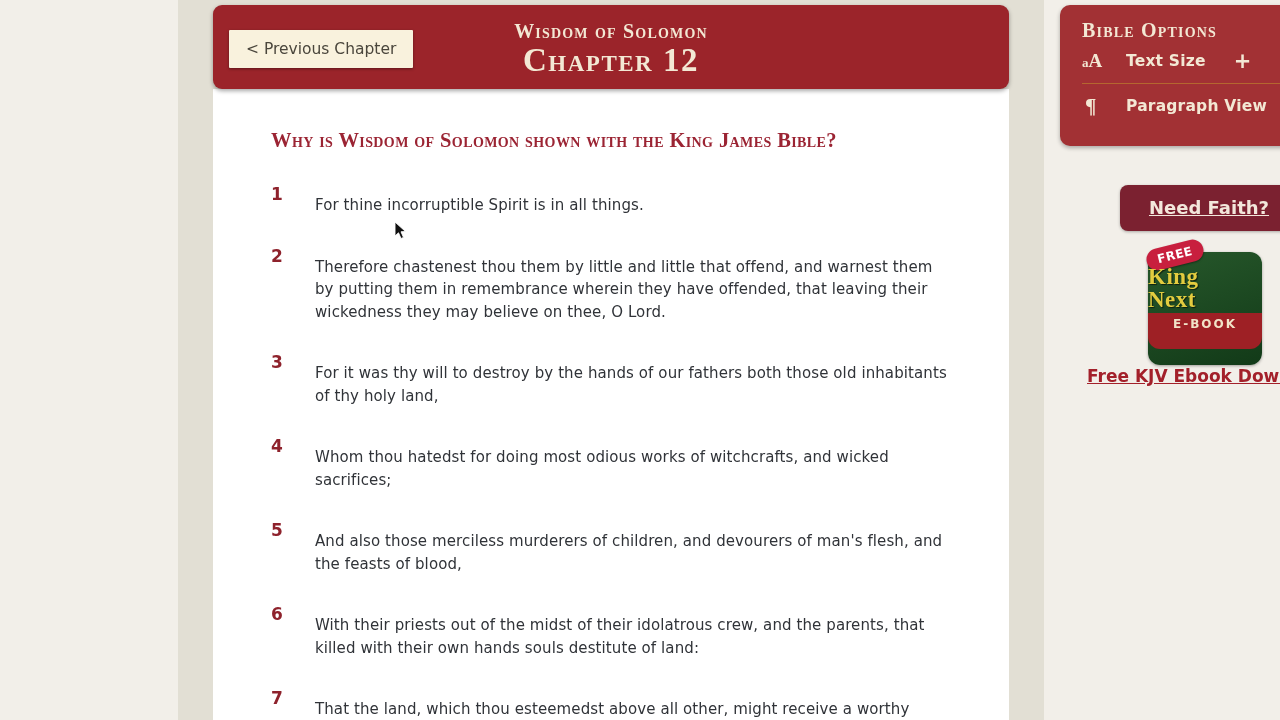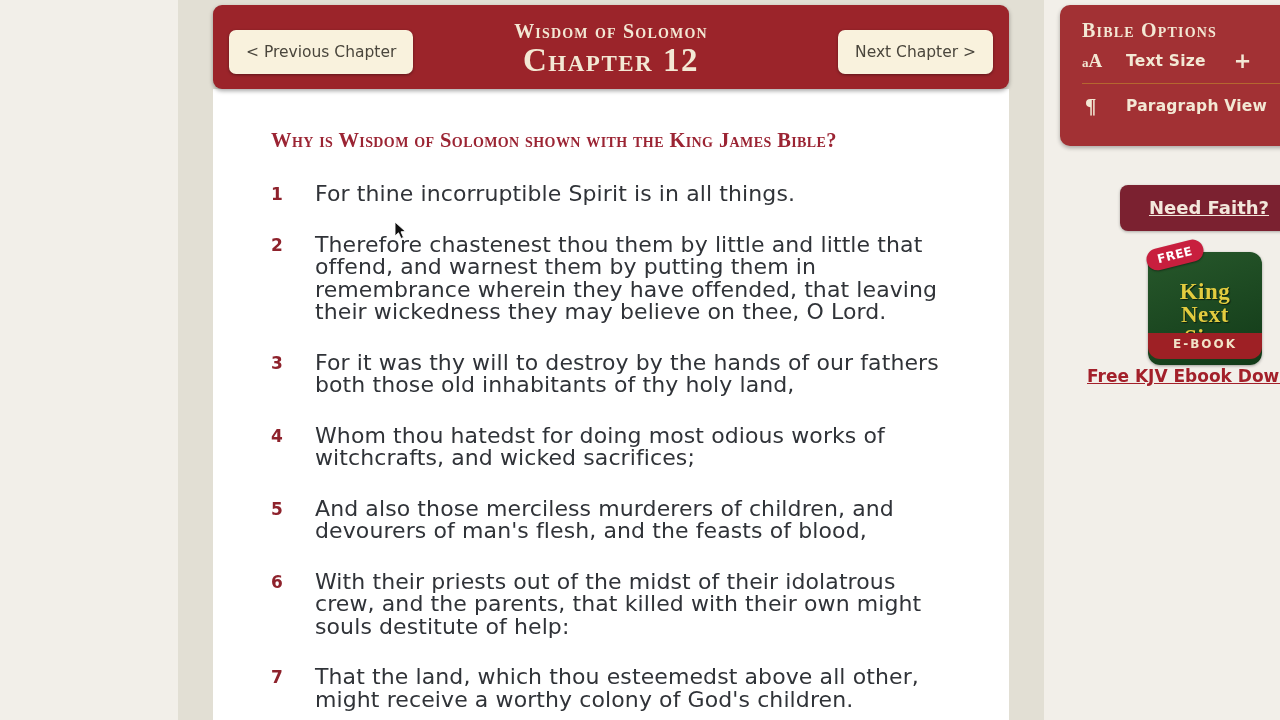--- a/index.html
+++ b/index.html
@@ -32,35 +32,35 @@
   .content-col{position:absolute;left:178px;top:0;width:866px;height:720px;
     background:var(--column-bg);padding:5px 35px 0 35px;}
 
   
   .chapter-banner{position:relative;height:84px;background:var(--banner-red);
     border-radius:9px;box-shadow:0 2px 4px rgba(0,0,0,.35);}
   .banner-title{position:absolute;left:0;right:0;top:6px;text-align:center;
     color:var(--cream-text);font-family:"Liberation Serif",serif;pointer-events:none;margin-top:8px;}
   .banner-book{font-variant:small-caps;font-size:20px;font-weight:600;letter-spacing:1.2px;line-height:24px;}
   .banner-chapter{font-variant:small-caps;font-size:33px;font-weight:600;letter-spacing:1.5px;line-height:38px;margin-top:-2px;}
-  .nav-btn{position:absolute;top:25px;height:44px;padding:0 17px;
-    background:var(--cream);color:var(--btn-text);border:none;border-radius:7px;
+  .nav-btn{position:absolute;top:25px;height:38px;padding:0 17px;
+    background:var(--cream);color:var(--btn-text);border:none;border-radius:1px;
     font-family:"DejaVu Sans",sans-serif;font-size:15.5px;cursor:pointer;
     box-shadow:0 1px 3px rgba(0,0,0,.4);}
   .nav-btn.prev{left:16px;}
   .nav-btn.next{right:16px;}
 
   
   .card{background:var(--card-bg);min-height:631px;padding:38px 59px 0 58px;overflow:hidden;}
   .card-heading{display:block;text-align:left;color:var(--heading-red);
     font-family:"Liberation Serif",serif;font-variant:small-caps;font-weight:600;
     font-size:20.5px;letter-spacing:.4px;line-height:26px;text-decoration:none;margin-bottom:30px;}
   .verse{display:grid;grid-template-columns:44px 1fr;margin-bottom:28px;}
   .vnum{color:var(--vnum-red);font-weight:700;font-size:17px;line-height:22.5px;}
-  .vtext{color:var(--verse-text);font-size:22px;line-height:22.5px;letter-spacing:.1px;}
+  .vtext{color:var(--verse-text);font-size:15px;line-height:22.5px;letter-spacing:.1px;margin-top:11px;}
 
   
   .options-panel{position:absolute;left:1060px;top:5px;width:260px;height:141px;
     background:var(--panel-red);border-radius:10px;box-shadow:0 2px 4px rgba(0,0,0,.3);
     padding:14px 0 0 22px;color:var(--cream-text);}
   .options-title{font-family:"Liberation Serif",serif;font-variant:small-caps;
     font-size:20px;font-weight:600;letter-spacing:1.2px;line-height:22px;}
   .option-row{display:flex;align-items:center;height:40px;}
   .option-row .row-icon{width:44px;font-family:"Liberation Serif",serif;font-weight:700;}
   .fontsize-icon{font-size:19px;letter-spacing:0;}
@@ -75,25 +75,25 @@
 
   .need-faith{position:absolute;left:1120px;top:185px;width:178px;height:46px;
     background:var(--needfaith-bg);border:none;border-radius:8px;cursor:pointer;
     box-shadow:0 1px 3px rgba(0,0,0,.3);
     color:#F3E7DB;font-size:18px;font-weight:600;text-decoration:underline;
     font-family:"DejaVu Sans",sans-serif;text-align:center;line-height:46px;}
 
   .ebook-cover{position:absolute;left:1148px;top:252px;width:114px;height:113px;
     border-radius:12px;background:linear-gradient(160deg,var(--ebook-green1) 0%,var(--ebook-green2) 100%);
     box-shadow:0 1px 3px rgba(0,0,0,.35);cursor:pointer;}
-  .ebook-titles{position:absolute;left:0;right:0;top:28px;text-align:center;
+  .ebook-titles{position:absolute;left:0;right:0;top:13px;
     font-family:"Liberation Serif",serif;font-weight:700;color:var(--ebook-gold);
     font-size:23px;line-height:23px;letter-spacing:.5px;
     text-shadow:1px 1px 1px rgba(0,0,0,.6);}
-  .ebook-strip{position:absolute;left:0;right:0;bottom:6px;height:26px;
+  .ebook-strip{position:absolute;left:0;right:0;bottom:16px;height:36px;
     background:var(--ebook-strip);border-radius:0 0 12px 12px;text-align:center;
     color:#F2E3C8;font-size:12px;font-weight:700;letter-spacing:2px;line-height:22px;}
   .free-badge{position:absolute;left:-2px;top:-8px;transform:rotate(-14deg);
     background:var(--free-badge);color:#FFFFFF;font-size:12px;font-weight:700;
     padding:4px 11px;border-radius:12px;letter-spacing:.5px;
     box-shadow:0 1px 2px rgba(0,0,0,.4);}
   .ebook-link{position:absolute;left:1087px;top:366px;white-space:nowrap;
     color:var(--link-red);font-size:17px;font-weight:700;text-decoration:underline;
     font-family:"DejaVu Sans",sans-serif;cursor:pointer;}
 
@@ -105,21 +105,20 @@
 <div id="screen">
 
   <div class="content-col">
 
     <div class="chapter-banner">
       <button class="nav-btn prev">&lt; Previous Chapter</button>
       <div class="banner-title">
         <div class="banner-book">Wisdom of Solomon</div>
         <div class="banner-chapter">Chapter 12</div>
       </div>
-      <button class="nav-btn next">Next Chapter &gt;</button>
     </div>
 
     <div class="card">
       <a class="card-heading" href="#">Why is Wisdom of Solomon shown with the King James Bible?</a>
       <div id="verse-list">
   <div class="verse">
     <span class="vnum">1</span>
     <span class="vtext">For thine incorruptible Spirit is in all things.</span>
   </div>
 
@@ -138,21 +137,21 @@
     <span class="vtext">Whom thou hatedst for doing most odious works of witchcrafts, and wicked sacrifices;</span>
   </div>
 
   <div class="verse">
     <span class="vnum">5</span>
     <span class="vtext">And also those merciless murderers of children, and devourers of man's flesh, and the feasts of blood,</span>
   </div>
 
   <div class="verse">
     <span class="vnum">6</span>
-    <span class="vtext">With their priests out of the midst of their idolatrous crew, and the parents, that killed with their own might souls destitute of help:</span>
+    <span class="vtext">With their priests out of the midst of their idolatrous crew, and the parents, that killed with their own hands souls destitute of land:</span>
   </div>
 
   <div class="verse">
     <span class="vnum">7</span>
     <span class="vtext">That the land, which thou esteemedst above all other, might receive a worthy colony of God's children.</span>
   </div>
 
   <div class="verse">
     <span class="vnum">8</span>
     <span class="vtext">Nevertheless even those thou sparedst as men, and didst send wasps, forerunners of thine host, to destroy them by little and little.</span>

